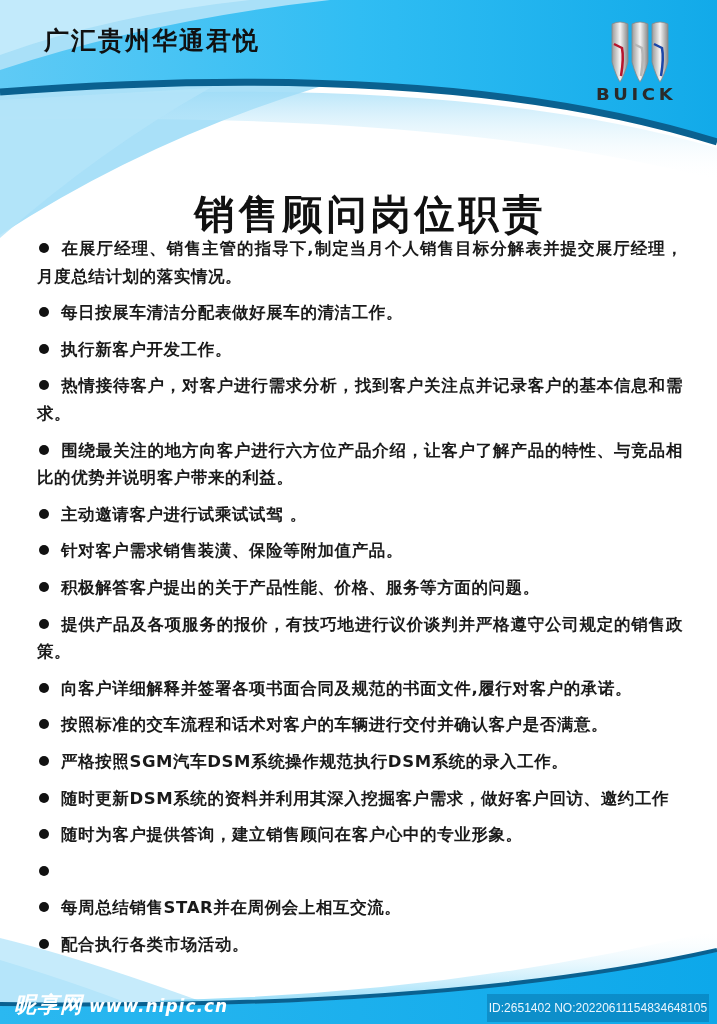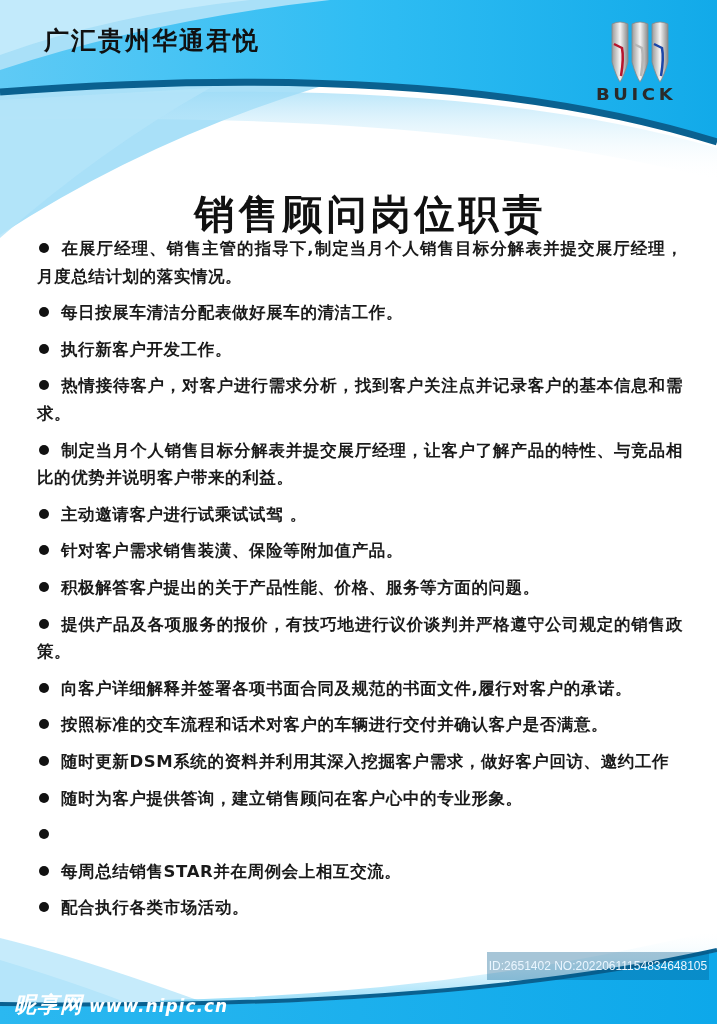--- a/index.html
+++ b/index.html
@@ -14,21 +14,21 @@
     .title { position:absolute; left:0; width:717px; top:160px; text-align:center; font-size:40px;
       font-weight:bold; color:#111; letter-spacing:4px;margin-left:12px; }
     .duties { position:absolute; left:28px; top:226px; width:664px; list-style:none; margin:0; padding:0;
       font-size:16.5px; font-weight:bold; color:#1a1a1a; line-height:27.6px; letter-spacing:0.6px; }
     .duties li { margin:9px; padding:0; text-align:justify; }
     .bullet { display:inline-block; width:10px; height:10px; border-radius:50%; background:#111;
       margin-right:12px; margin-left:2px; vertical-align:1px; }
     .wm-left { position:absolute; left:14px; top:990px; font-size:22px; font-weight:bold; color:#ffffff;
       font-style:italic; letter-spacing:1px; }
     .wm-left .url { font-size:17px; margin-left:6px; }
-    .wm-right { position:absolute; left:487px; top:952px; width:222px; height:28px; background:rgba(0,90,140,0.35);
+    .wm-right { position:absolute; left:487px; top:994px; width:222px; height:28px; background:rgba(0,90,140,0.35);
       color:#eaf6ff; font-size:12px; line-height:28px; text-align:center; font-family:"Liberation Sans", sans-serif; }
   </style>
 </head>
 <body>
 
 <svg class="bg" viewBox="0 0 717 1024" xmlns="http://www.w3.org/2000/svg">
   <defs>
     <linearGradient id="topBlue" x1="0" y1="0" x2="1" y2="0">
       <stop offset="0" stop-color="#5fcaf5"></stop>
       <stop offset="0.5" stop-color="#30bdf3"></stop>
@@ -88,27 +88,28 @@
 </svg>
 <div class="logo-text">BUICK</div>
 
 <h1 class="title">销售顾问岗位职责</h1>
 
 <ul class="duties">
   <li><span class="bullet"></span><span>在展厅经理、销售主管的指导下,制定当月个人销售目标分解表并提交展厅经理，月度总结计划的落实情况。</span></li>
   <li><span class="bullet"></span><span>每日按展车清洁分配表做好展车的清洁工作。</span></li>
   <li><span class="bullet"></span><span>执行新客户开发工作。</span></li>
   <li><span class="bullet"></span><span>热情接待客户，对客户进行需求分析，找到客户关注点并记录客户的基本信息和需求。</span></li>
-  <li><span class="bullet"></span><span>制定当月个人销售目标分解表并提交展厅经理，让客户了解产品的特性、与竞品相比的优势并说明客户带来的利益。</span></li>
+  <li><span class="bullet"></span><span>围绕最关注的地方向客户进行六方位产品介绍，让客户了解产品的特性、与竞品相比的优势并说明客户带来的利益。</span></li>
   <li><span class="bullet"></span><span>主动邀请客户进行试乘试试驾 。</span></li>
   <li><span class="bullet"></span><span>针对客户需求销售装潢、保险等附加值产品。</span></li>
   <li><span class="bullet"></span><span>积极解答客户提出的关于产品性能、价格、服务等方面的问题。</span></li>
   <li><span class="bullet"></span><span>提供产品及各项服务的报价，有技巧地进行议价谈判并严格遵守公司规定的销售政策。</span></li>
   <li><span class="bullet"></span><span>向客户详细解释并签署各项书面合同及规范的书面文件,履行对客户的承诺。</span></li>
   <li><span class="bullet"></span><span>按照标准的交车流程和话术对客户的车辆进行交付并确认客户是否满意。</span></li>
+  <li><span class="bullet"></span><span>严格按照SGM汽车DSM系统操作规范执行DSM系统的录入工作。</span></li>
   <li><span class="bullet"></span><span>随时更新DSM系统的资料并利用其深入挖掘客户需求，做好客户回访、邀约工作</span></li>
   <li><span class="bullet"></span><span>随时为客户提供答询，建立销售顾问在客户心中的专业形象。</span></li>
   <li><span class="bullet"></span></li>
   <li><span class="bullet"></span><span>每周总结销售STAR并在周例会上相互交流。</span></li>
   <li><span class="bullet"></span><span>配合执行各类市场活动。</span></li>
 </ul>
 
 <div class="wm-left">
   <span>昵享网</span><span class="url">www.nipic.cn</span>
 </div>

